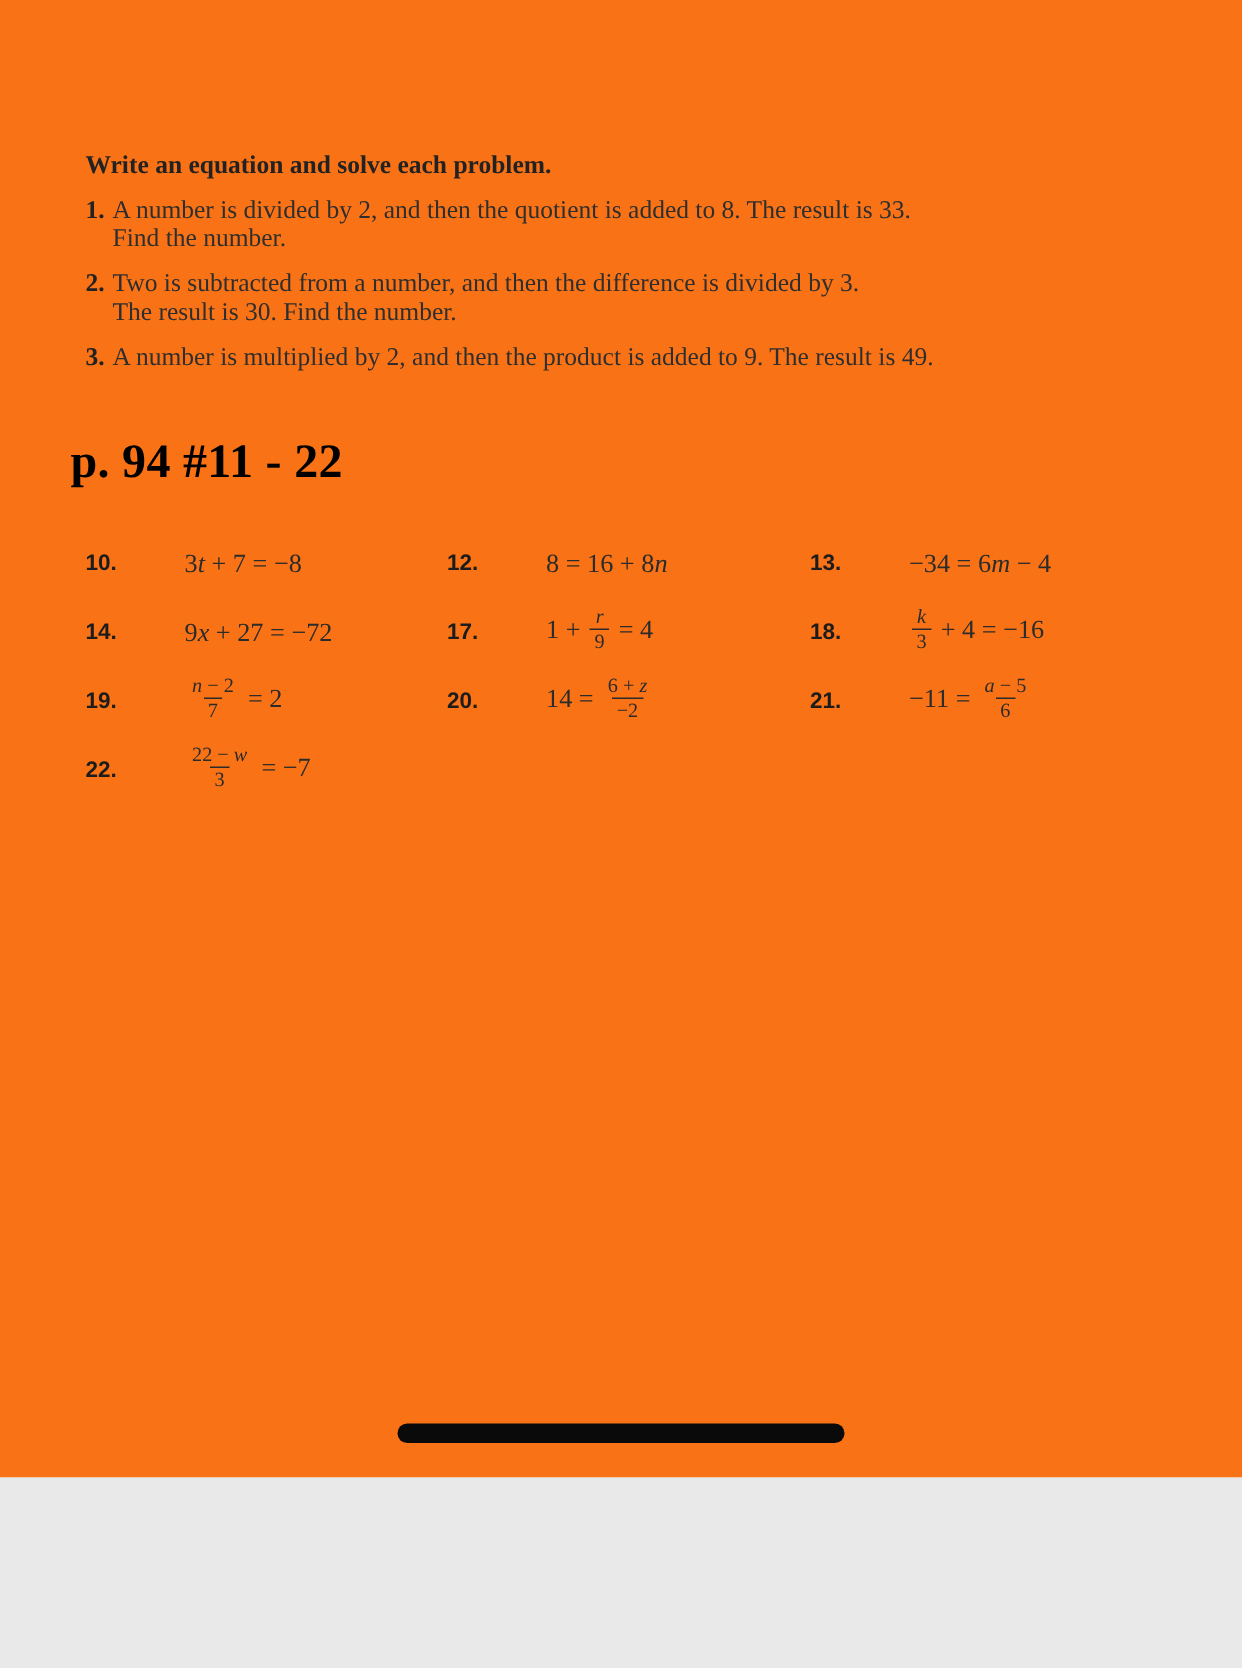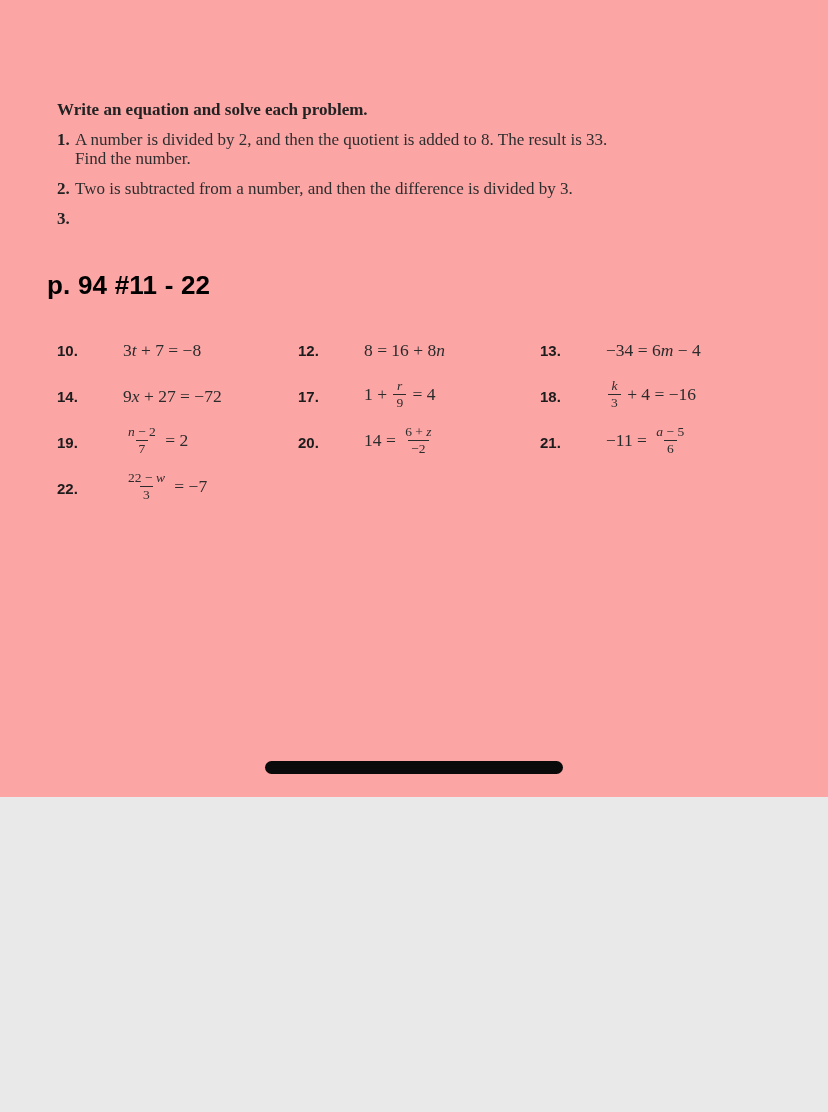--- a/index.html
+++ b/index.html
@@ -2,23 +2,23 @@
 <html><head>
 <meta charset="utf-8">
 <style>
   * { margin: 0; padding: 0; box-sizing: border-box; }
   html, body { background: #e9e9e9; }
   body { font-family: "Liberation Serif", serif; }
 
   .screen {
     position: relative;
     width: 828px;
-    height: 797px;
+    height: 985px;
     margin: 0 auto;
-    background: #fca5a5;
+    background: #f97316;
     overflow: hidden;
   }
 
   .content {
     position: absolute;
     top: 100px;
     left: 57px;
     right: 50px;
     color: #2e2e2e;
   }
@@ -41,23 +41,23 @@
   .wp-num {
     font-weight: bold;
     width: 18px;
     flex: 0 0 18px;
     color: #222;
   }
   .wp-body { flex: 1; }
 
   
   .section-heading {
-    font-family: Liberation Sans, sans-serif;
-    font-weight: bold;
-    font-size: 26px;
+    font-family: Liberation Serif, serif;
+    font-weight: bold;
+    font-size: 32px;
     color: #000;
     margin-left: -10px;
     margin-top: 42px;
     margin-bottom: 26px;
     letter-spacing: 0.2px;
   }
 
   
   .eq-grid {
     display: grid;
@@ -127,25 +127,27 @@
           <span class="wp-num">1.</span>
           <div class="wp-body">
             <div>A number is divided by 2, and then the quotient is added to 8. The result is 33.</div>
             <div>Find the number.</div>
           </div>
         </div>
         <div class="wp-item">
           <span class="wp-num">2.</span>
           <div class="wp-body">
             <div>Two is subtracted from a number, and then the difference is divided by 3.</div>
+            <div>The result is 30. Find the number.</div>
           </div>
         </div>
         <div class="wp-item">
           <span class="wp-num">3.</span>
           <div class="wp-body">
+            <div>A number is multiplied by 2, and then the product is added to 9. The result is 49.</div>
           </div>
         </div>
       </div>
 
     <div class="section-heading">p. 94 #11 - 22</div>
 
     <div id="equations-grid" class="eq-grid">
         <div class="eq-item">
           <span class="eq-num">10.</span>
           <span class="eq-body">3<span class="var">t</span> + 7 = −8</span>

